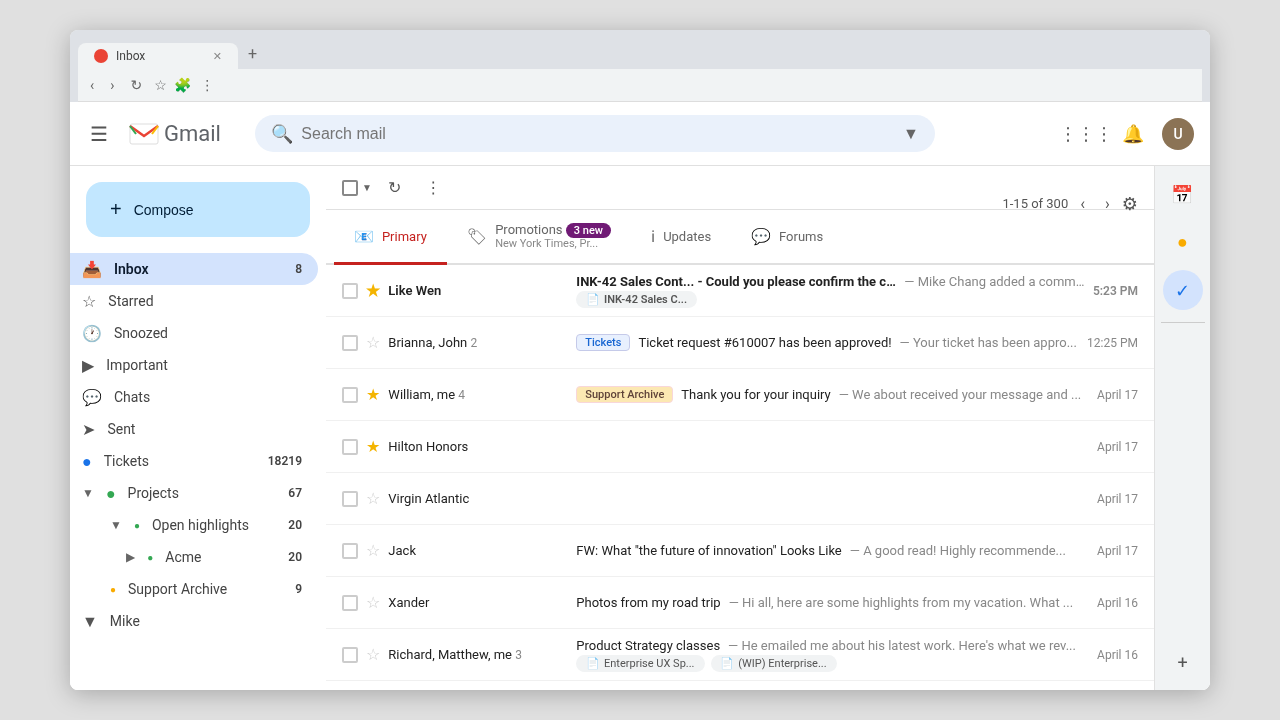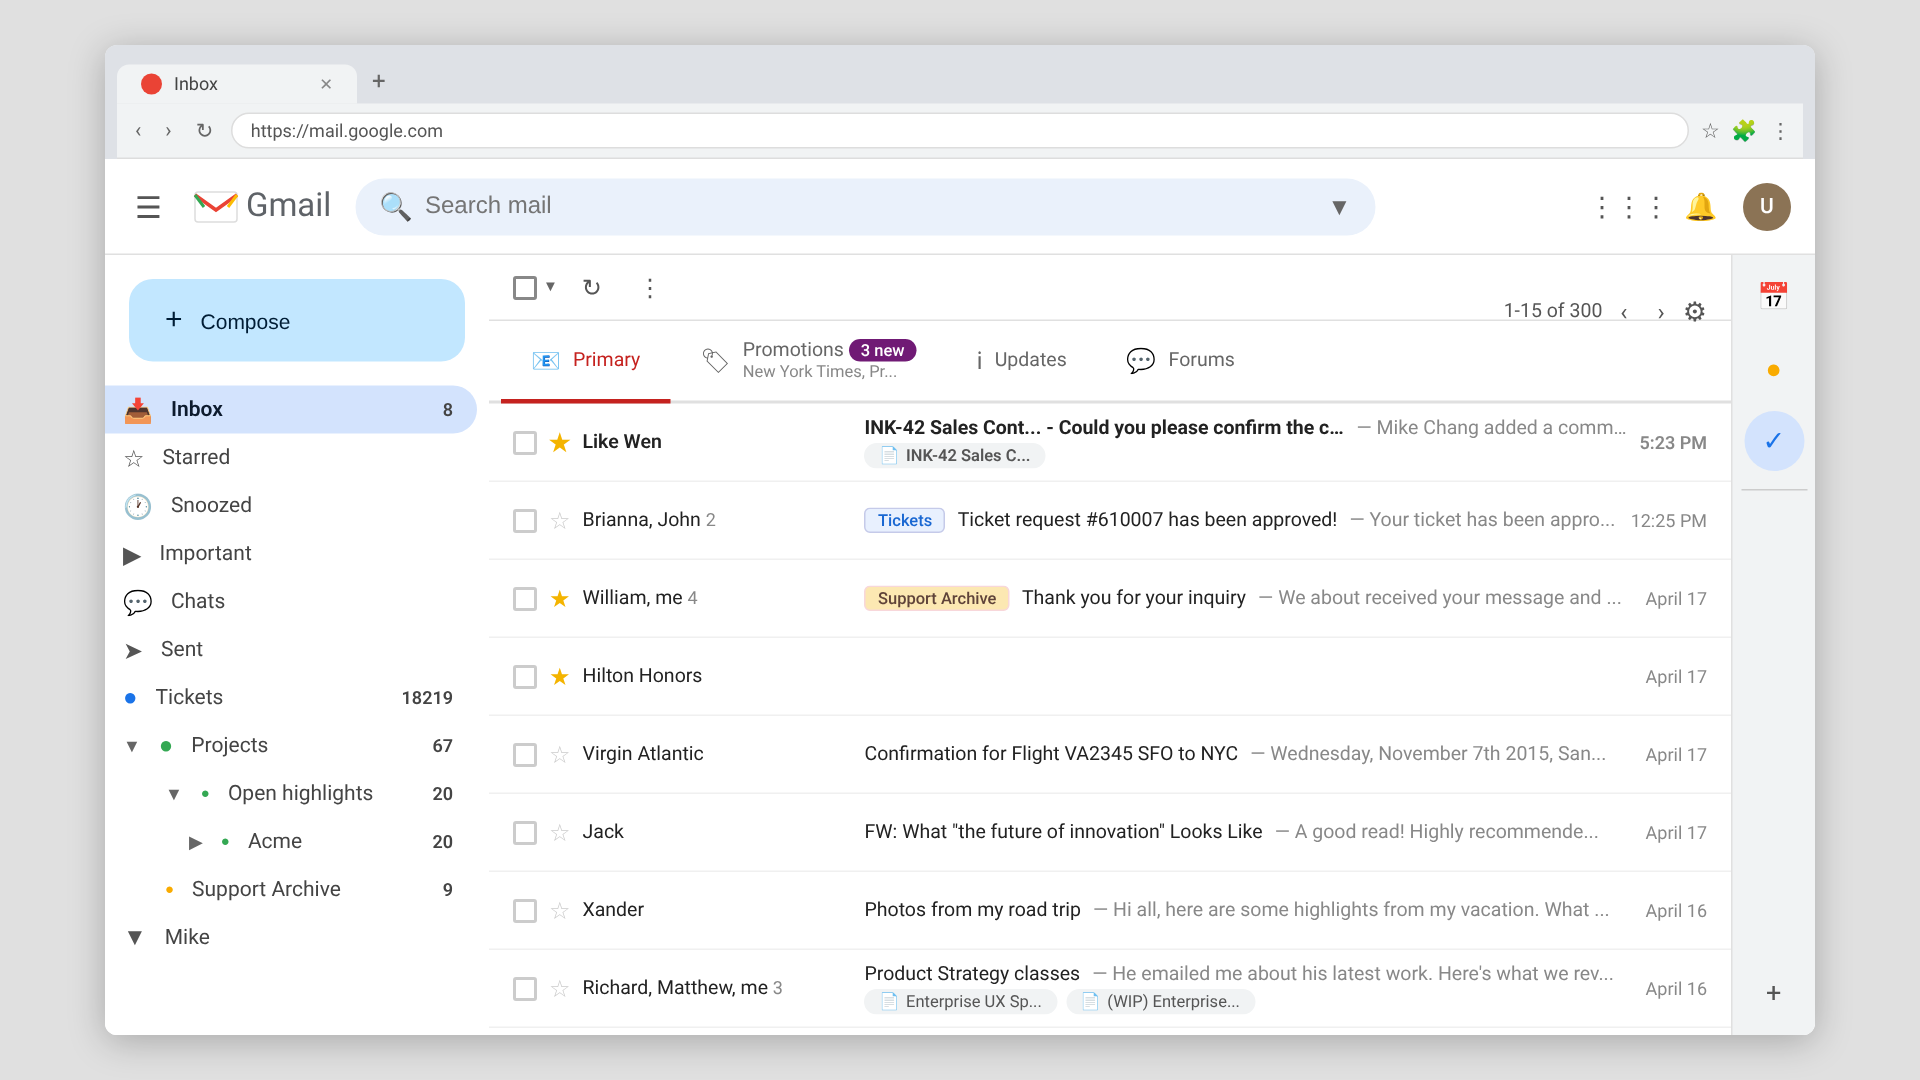--- a/index.html
+++ b/index.html
@@ -86,21 +86,21 @@
     .gmail-header {
       display: flex;
       align-items: center;
       padding: 8px 16px;
       background: #fff;
       border-bottom: 1px solid #e0e0e0;
       gap: 16px;
       height: 64px;
     }
     .hamburger { font-size: 20px; color: #555; cursor: pointer; padding: 4px; }
-    .gmail-logo { display: flex; align-items: center; gap: 4px; margin-right: 0; }
+    .gmail-logo { display: flex; align-items: center; gap: 4px; margin-right: 18px; }
     .gmail-logo-m {
       width: 32px; height: 32px;
       display: flex; align-items: center; justify-content: center;
     }
     .gmail-logo-text { font-size: 22px; color: #5f6368; font-weight: 400; }
     .search-bar {
       flex: 1;
       background: #eaf1fb;
       border-radius: 24px;
       display: flex;
@@ -362,21 +362,20 @@
         <span class="tab-favicon"></span>
         <span>Inbox</span>
         <span class="tab-close">✕</span>
       </div>
       <div class="tab-new">+</div>
     </div>
     <div class="browser-toolbar">
       <span class="nav-btn">‹</span>
       <span class="nav-btn">›</span>
       <span class="nav-btn">↻</span>
-      <div class="url-bar">https://mail.google.com</div>
       <div class="toolbar-icons">
         <span class="toolbar-icon">☆</span>
         <span class="toolbar-icon">🧩</span>
         <span class="toolbar-icon">⋮</span>
       </div>
     </div>
   </div>
 
   <div class="gmail-app">
 
@@ -566,26 +565,20 @@
             <div class="row-checkbox"></div>
             <span class="star starred">★</span>
             <span class="email-sender">Hilton Honors</span>
             <span class="email-time">April 17</span>
           </div>
 
           <div class="email-row">
             <div class="row-checkbox"></div>
             <span class="star">☆</span>
             <span class="email-sender">Virgin Atlantic</span>
-            <div class="email-row-inner">
-              <div class="email-row-line1">
-                <span class="email-subject">Confirmation for Flight VA2345 SFO to NYC</span>
-                <span class="email-preview">— Wednesday, November 7th 2015, San...</span>
-              </div>
-            </div>
             <span class="email-time">April 17</span>
           </div>
 
           <div class="email-row">
             <div class="row-checkbox"></div>
             <span class="star">☆</span>
             <span class="email-sender">Jack</span>
             <div class="email-row-inner">
               <div class="email-row-line1">
                 <span class="email-subject">FW: What "the future of innovation" Looks Like</span>

